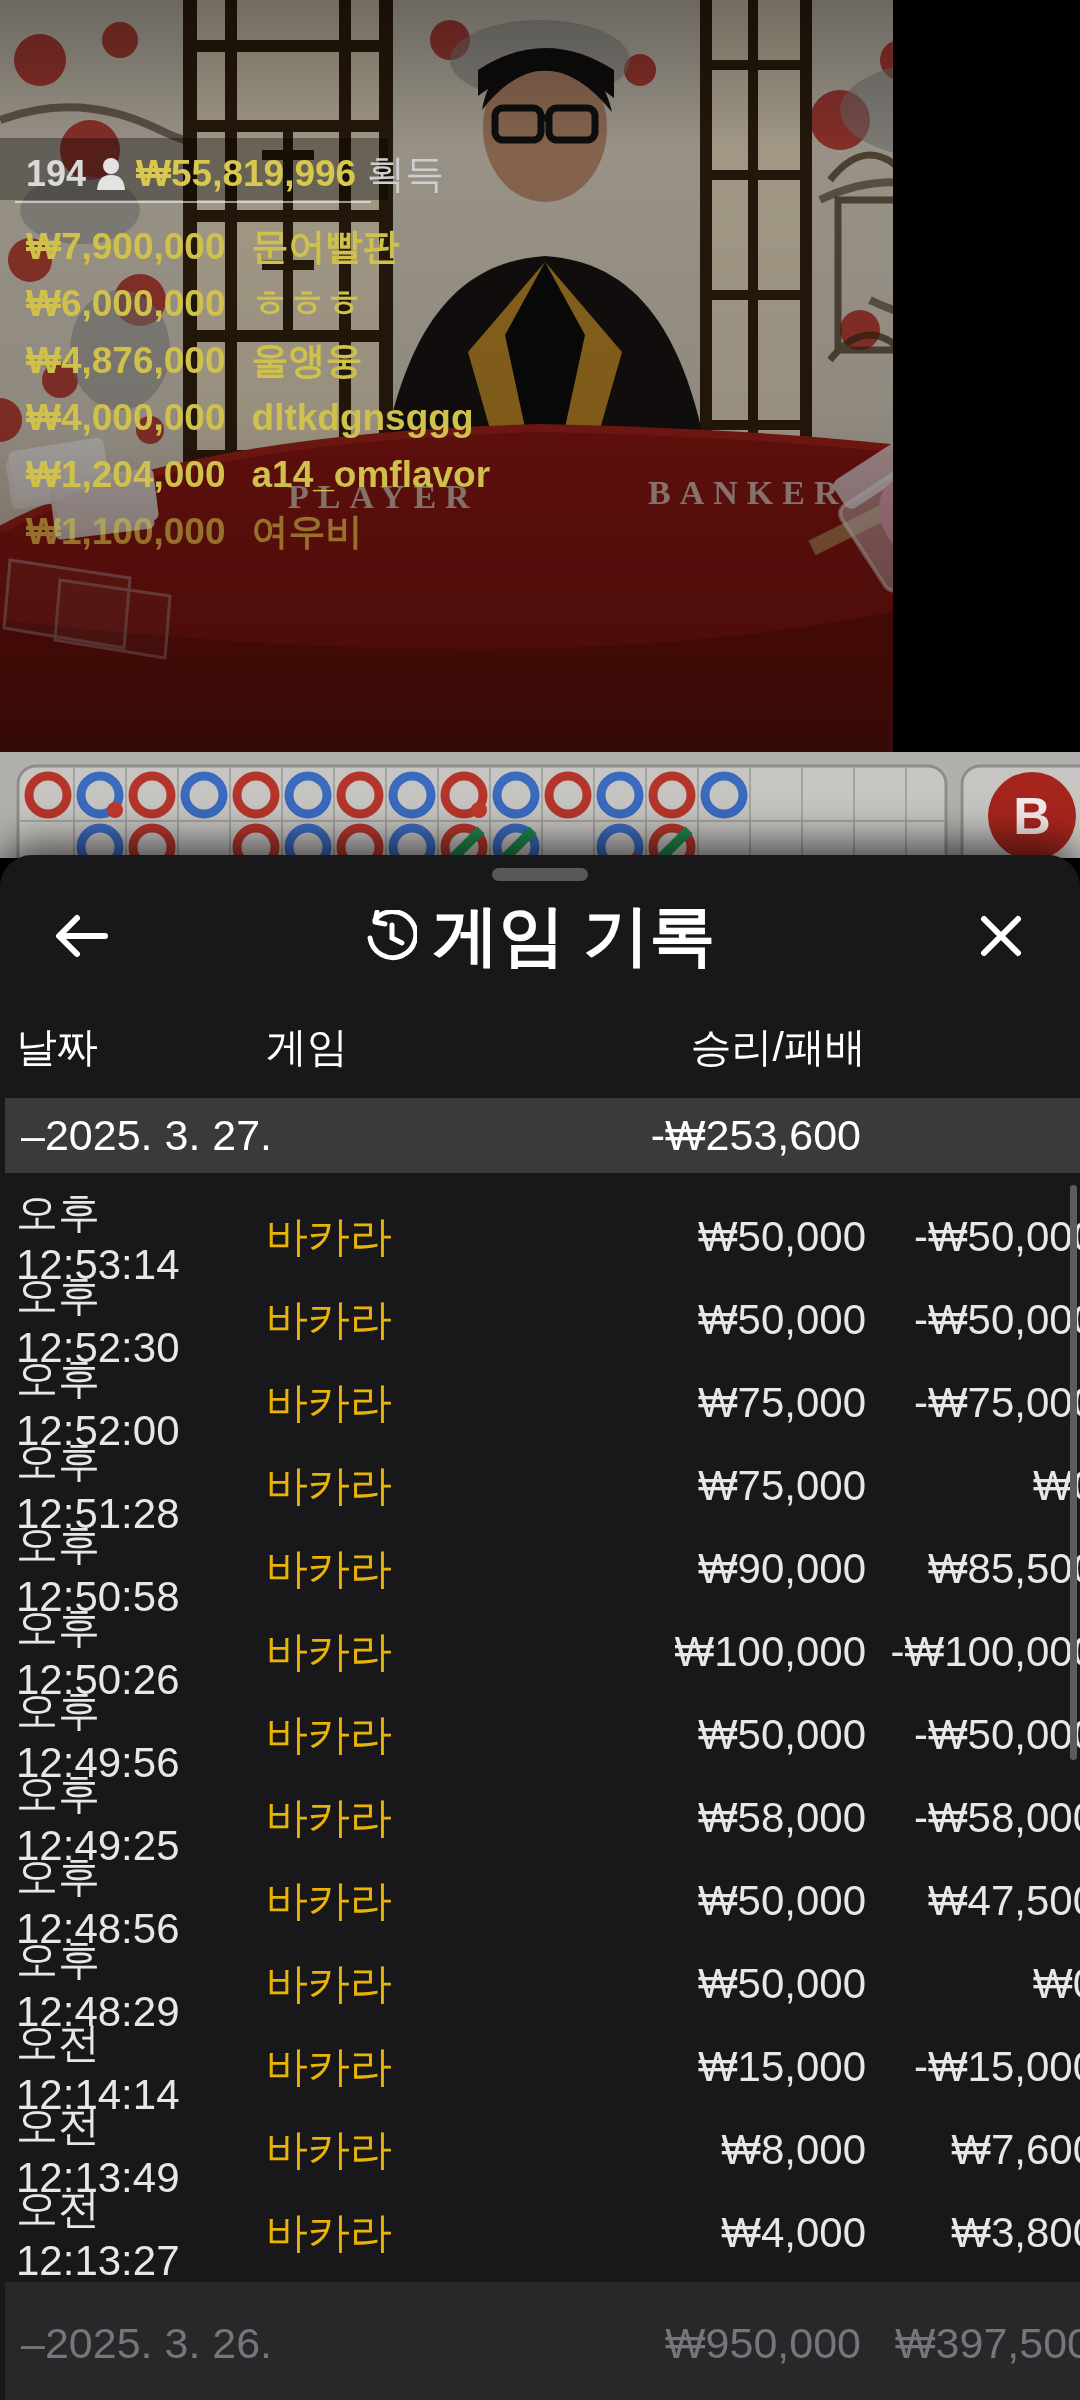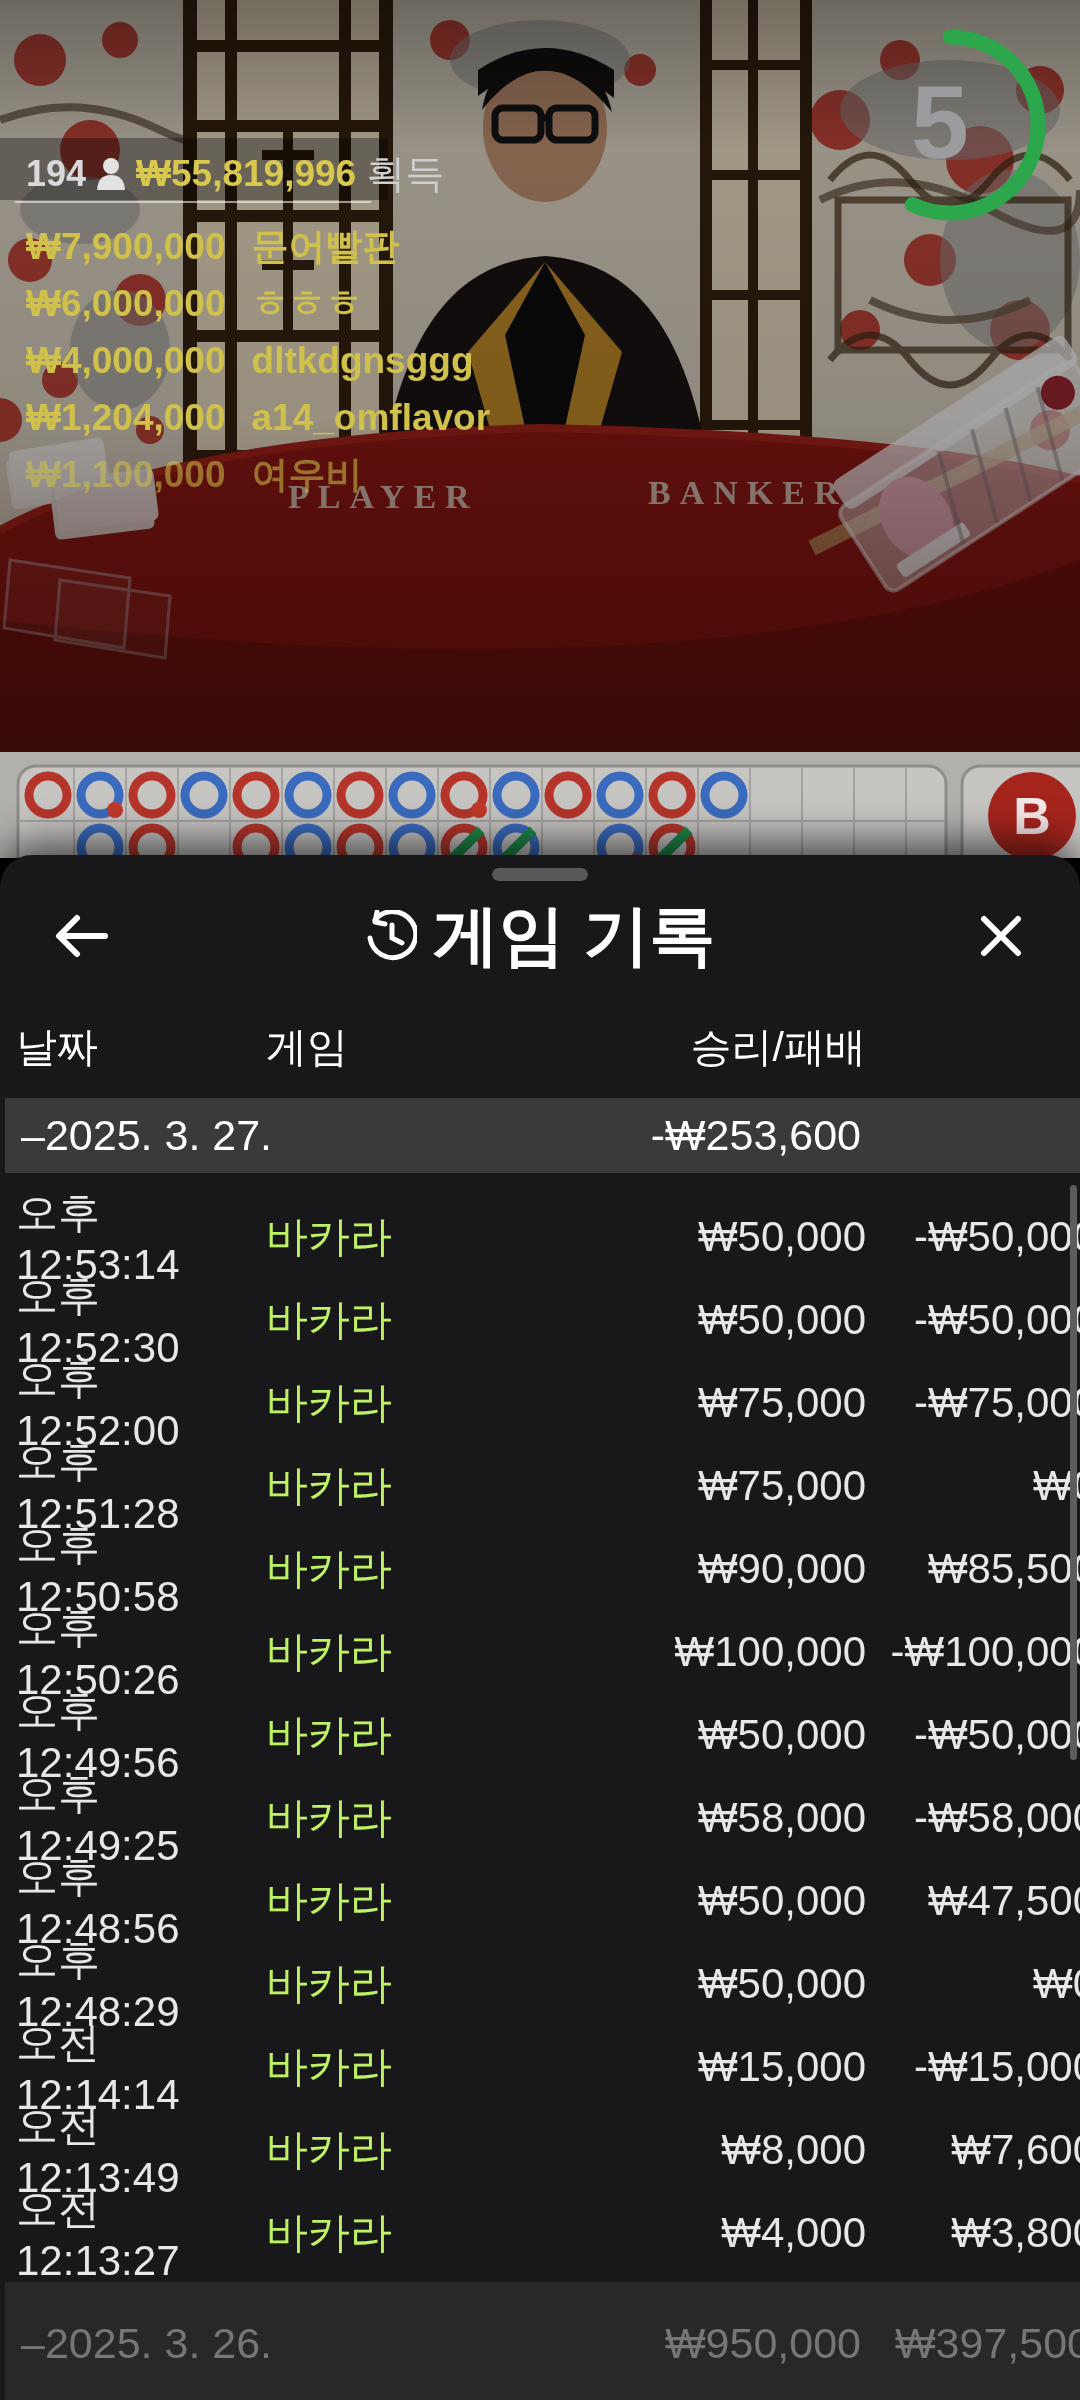--- a/index.html
+++ b/index.html
@@ -1,21 +1,21 @@
 <!DOCTYPE html>
 <html><head>
 <meta charset="utf-8">
 <style>
   html,body{margin:0;padding:0;background:#000;}
   body{width:1080px;height:2400px;position:relative;overflow:hidden;
        font-family:"Liberation Sans","DejaVu Sans",sans-serif;}
   .abs{position:absolute;}
 
   
-  #video{left:0;top:0;width:1080px;height:752px;overflow:hidden;background:#d9d0c0;}
+  #video{left:0;top:0;width:893px;height:752px;overflow:hidden;background:#d9d0c0;}
   #video svg{display:block;}
   #video-dim{left:0;top:0;width:1080px;height:752px;
     background:linear-gradient(rgba(0,0,0,.50),rgba(0,0,0,.30) 150px,rgba(0,0,0,.34) 420px,rgba(26,4,2,.55) 640px,rgba(30,8,6,.72) 752px);}
   #felt-label-player,#felt-label-banker{color:rgba(226,217,205,.88);
     font-family:"Liberation Serif","DejaVu Serif",serif;font-weight:700;
     font-size:34px;letter-spacing:9px;}
   #felt-label-player{left:288px;top:478px;}
   #felt-label-banker{left:648px;top:474px;}
 
   
@@ -62,21 +62,21 @@
   .group-row .g-date{grid-column:1 / span 2;}
   .g-bet{text-align:right;}
   .g-res{text-align:right;}
   #group-top{top:243px;}
   #group-bottom{top:1427px;height:122px;background:#28282a;color:#76767a;}
 
   #rows{left:0;top:330px;width:908px;}
   .hist-row{width:1080px;height:83px;color:#e7e7e8;font-size:42px;}
   .hist-row .r-bet{text-align:right;}
   .hist-row .r-res{text-align:right;}
-  .hist-row .r-game{color:#bef264;}
+  .hist-row .r-game{color:#eab308;}
 
   #scroll-thumb{right:3px;top:330px;width:7px;height:575px;border-radius:4px;background:#5c5c5f;}
 </style>
 </head>
 <body>
 
 <div id="video" class="abs">
   <svg width="1080" height="752" viewBox="0 0 1080 752">
     <rect x="0" y="0" width="1080" height="752" fill="#d9d0c0"></rect>
 
@@ -220,20 +220,24 @@
   </div>
   <div id="winner-sep" class="abs"></div>
   <div id="winners" class="abs">
       <div class="winner-row">
         <span class="w-amt">₩7,900,000</span>
         <span>문어빨판</span>
       </div>
       <div class="winner-row">
         <span class="w-amt">₩6,000,000</span>
         <span>ㅎㅎㅎ</span>
+      </div>
+      <div class="winner-row">
+        <span class="w-amt">₩4,876,000</span>
+        <span>울앵웅</span>
       </div>
       <div class="winner-row">
         <span class="w-amt">₩4,000,000</span>
         <span>dltkdgnsggg</span>
       </div>
       <div class="winner-row">
         <span class="w-amt">₩1,204,000</span>
         <span>a14_omflavor</span>
       </div>
       <div class="winner-row">

